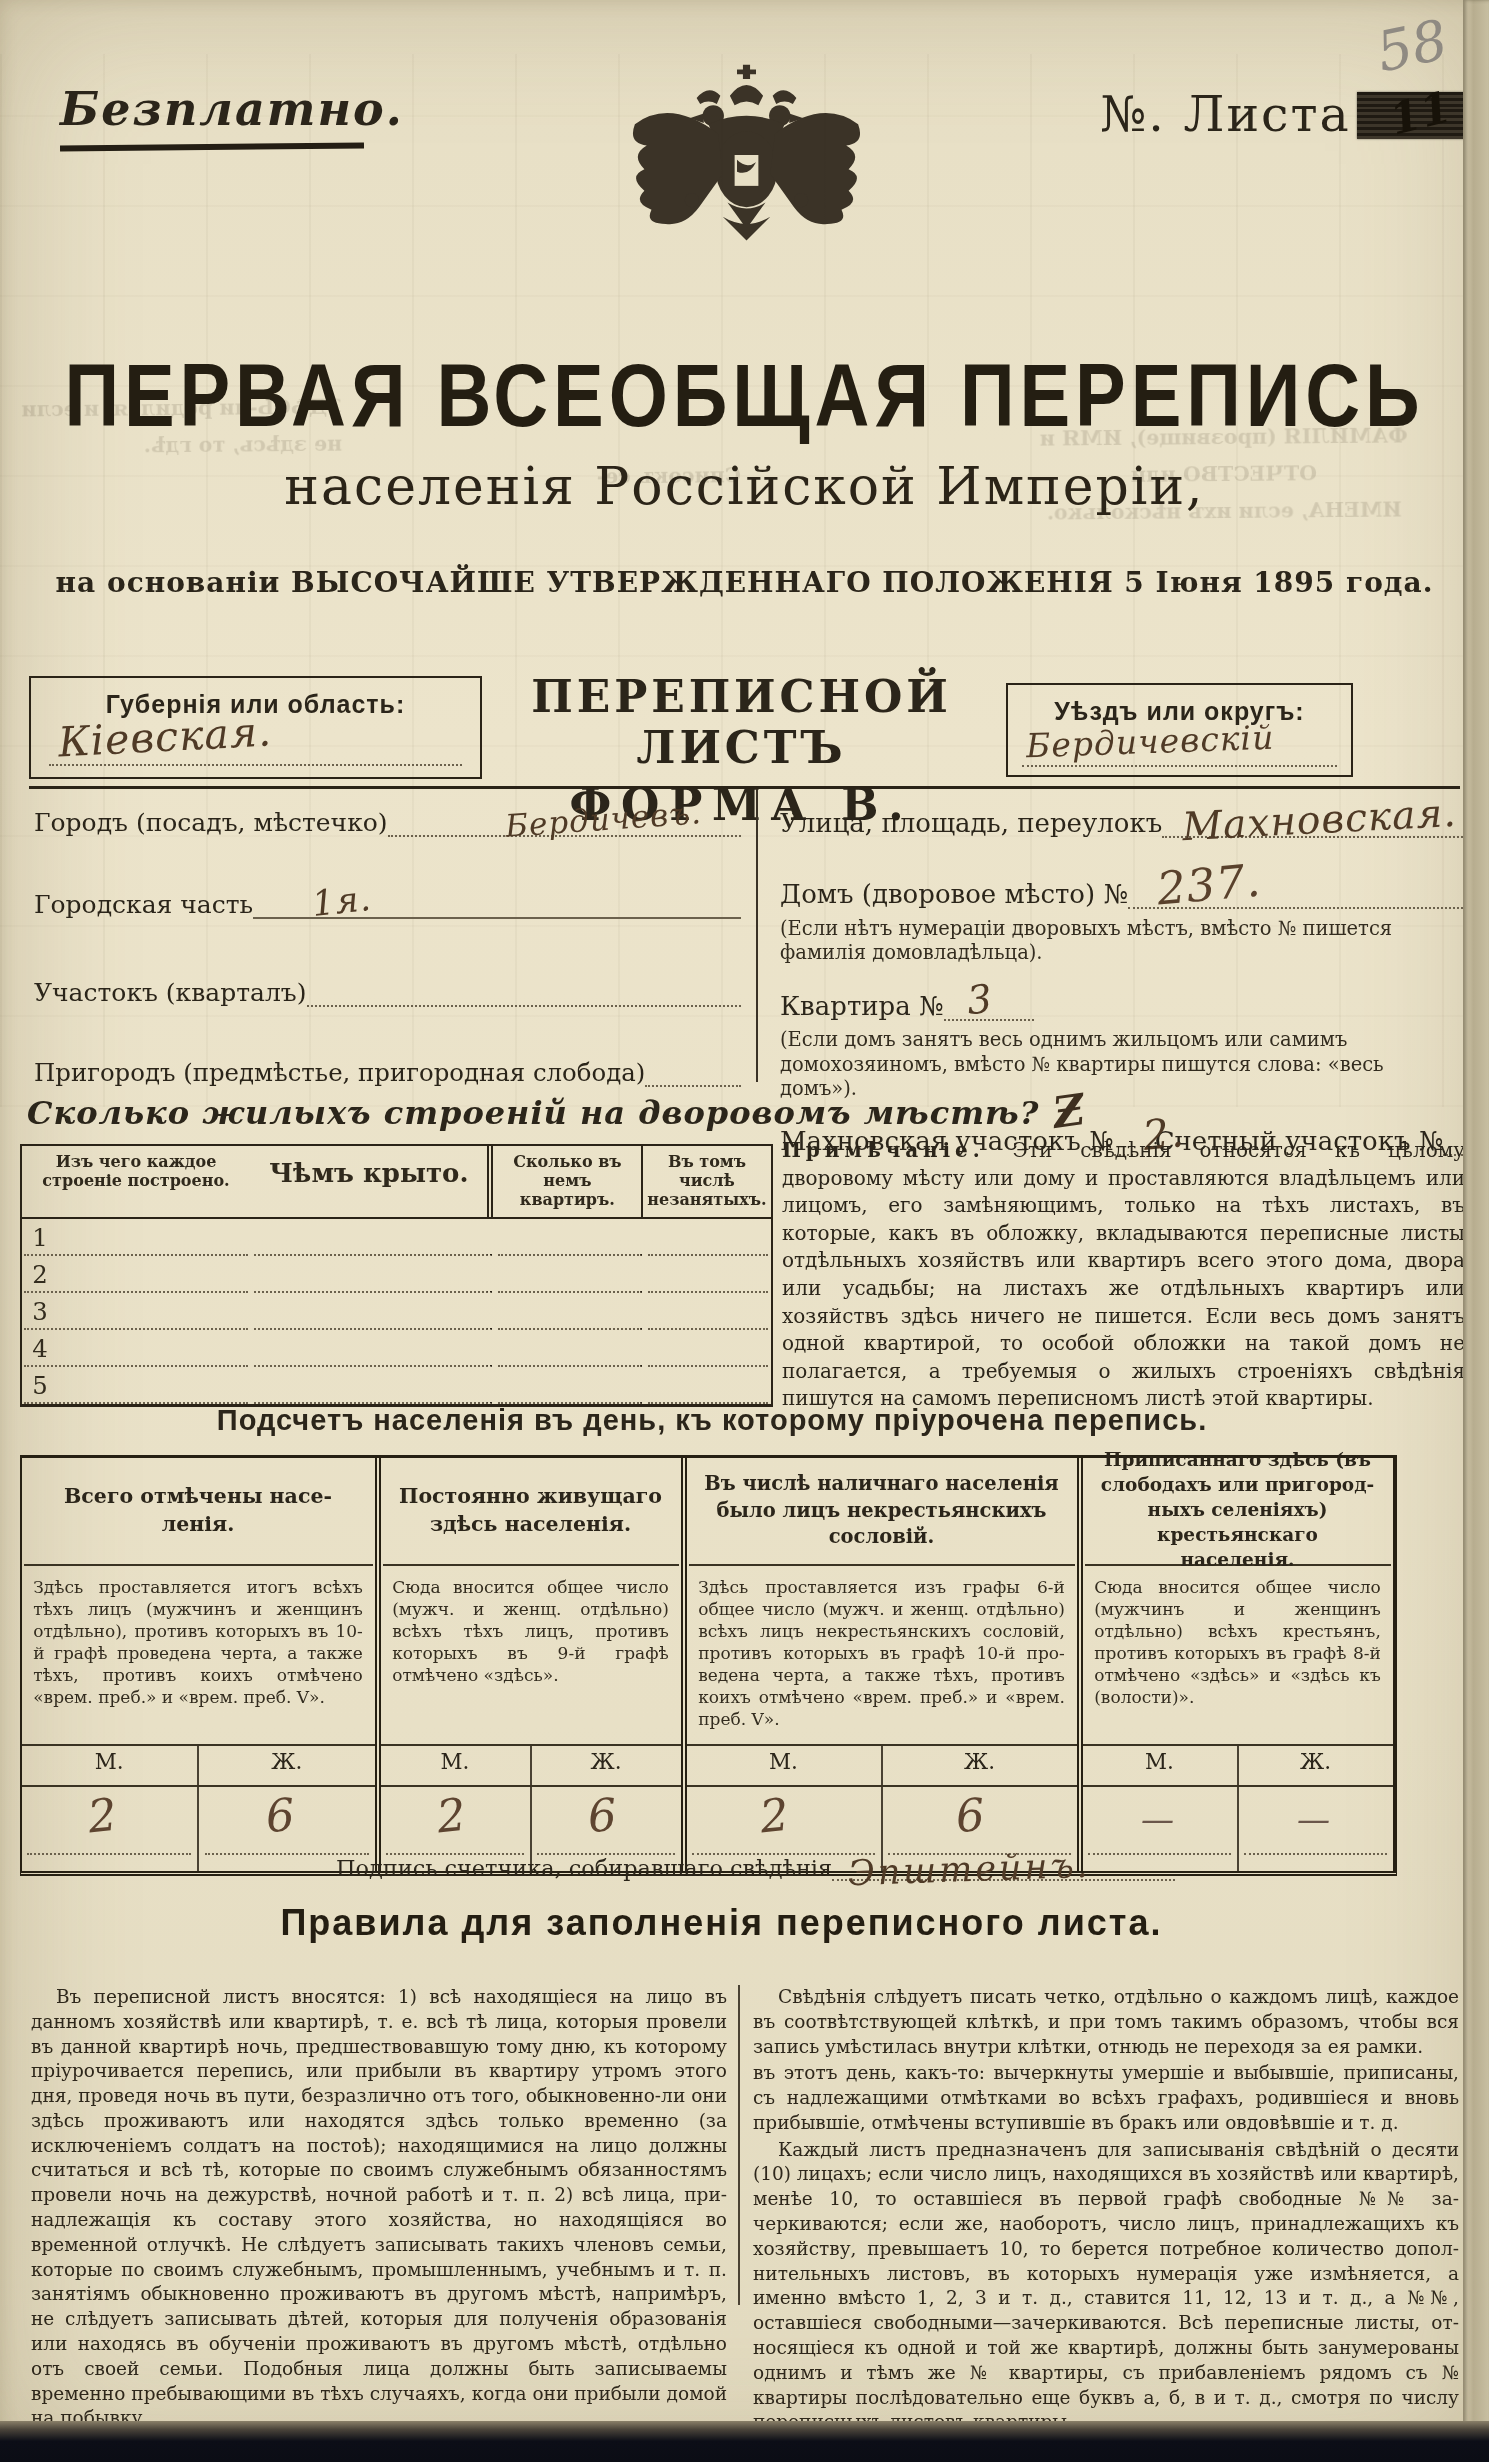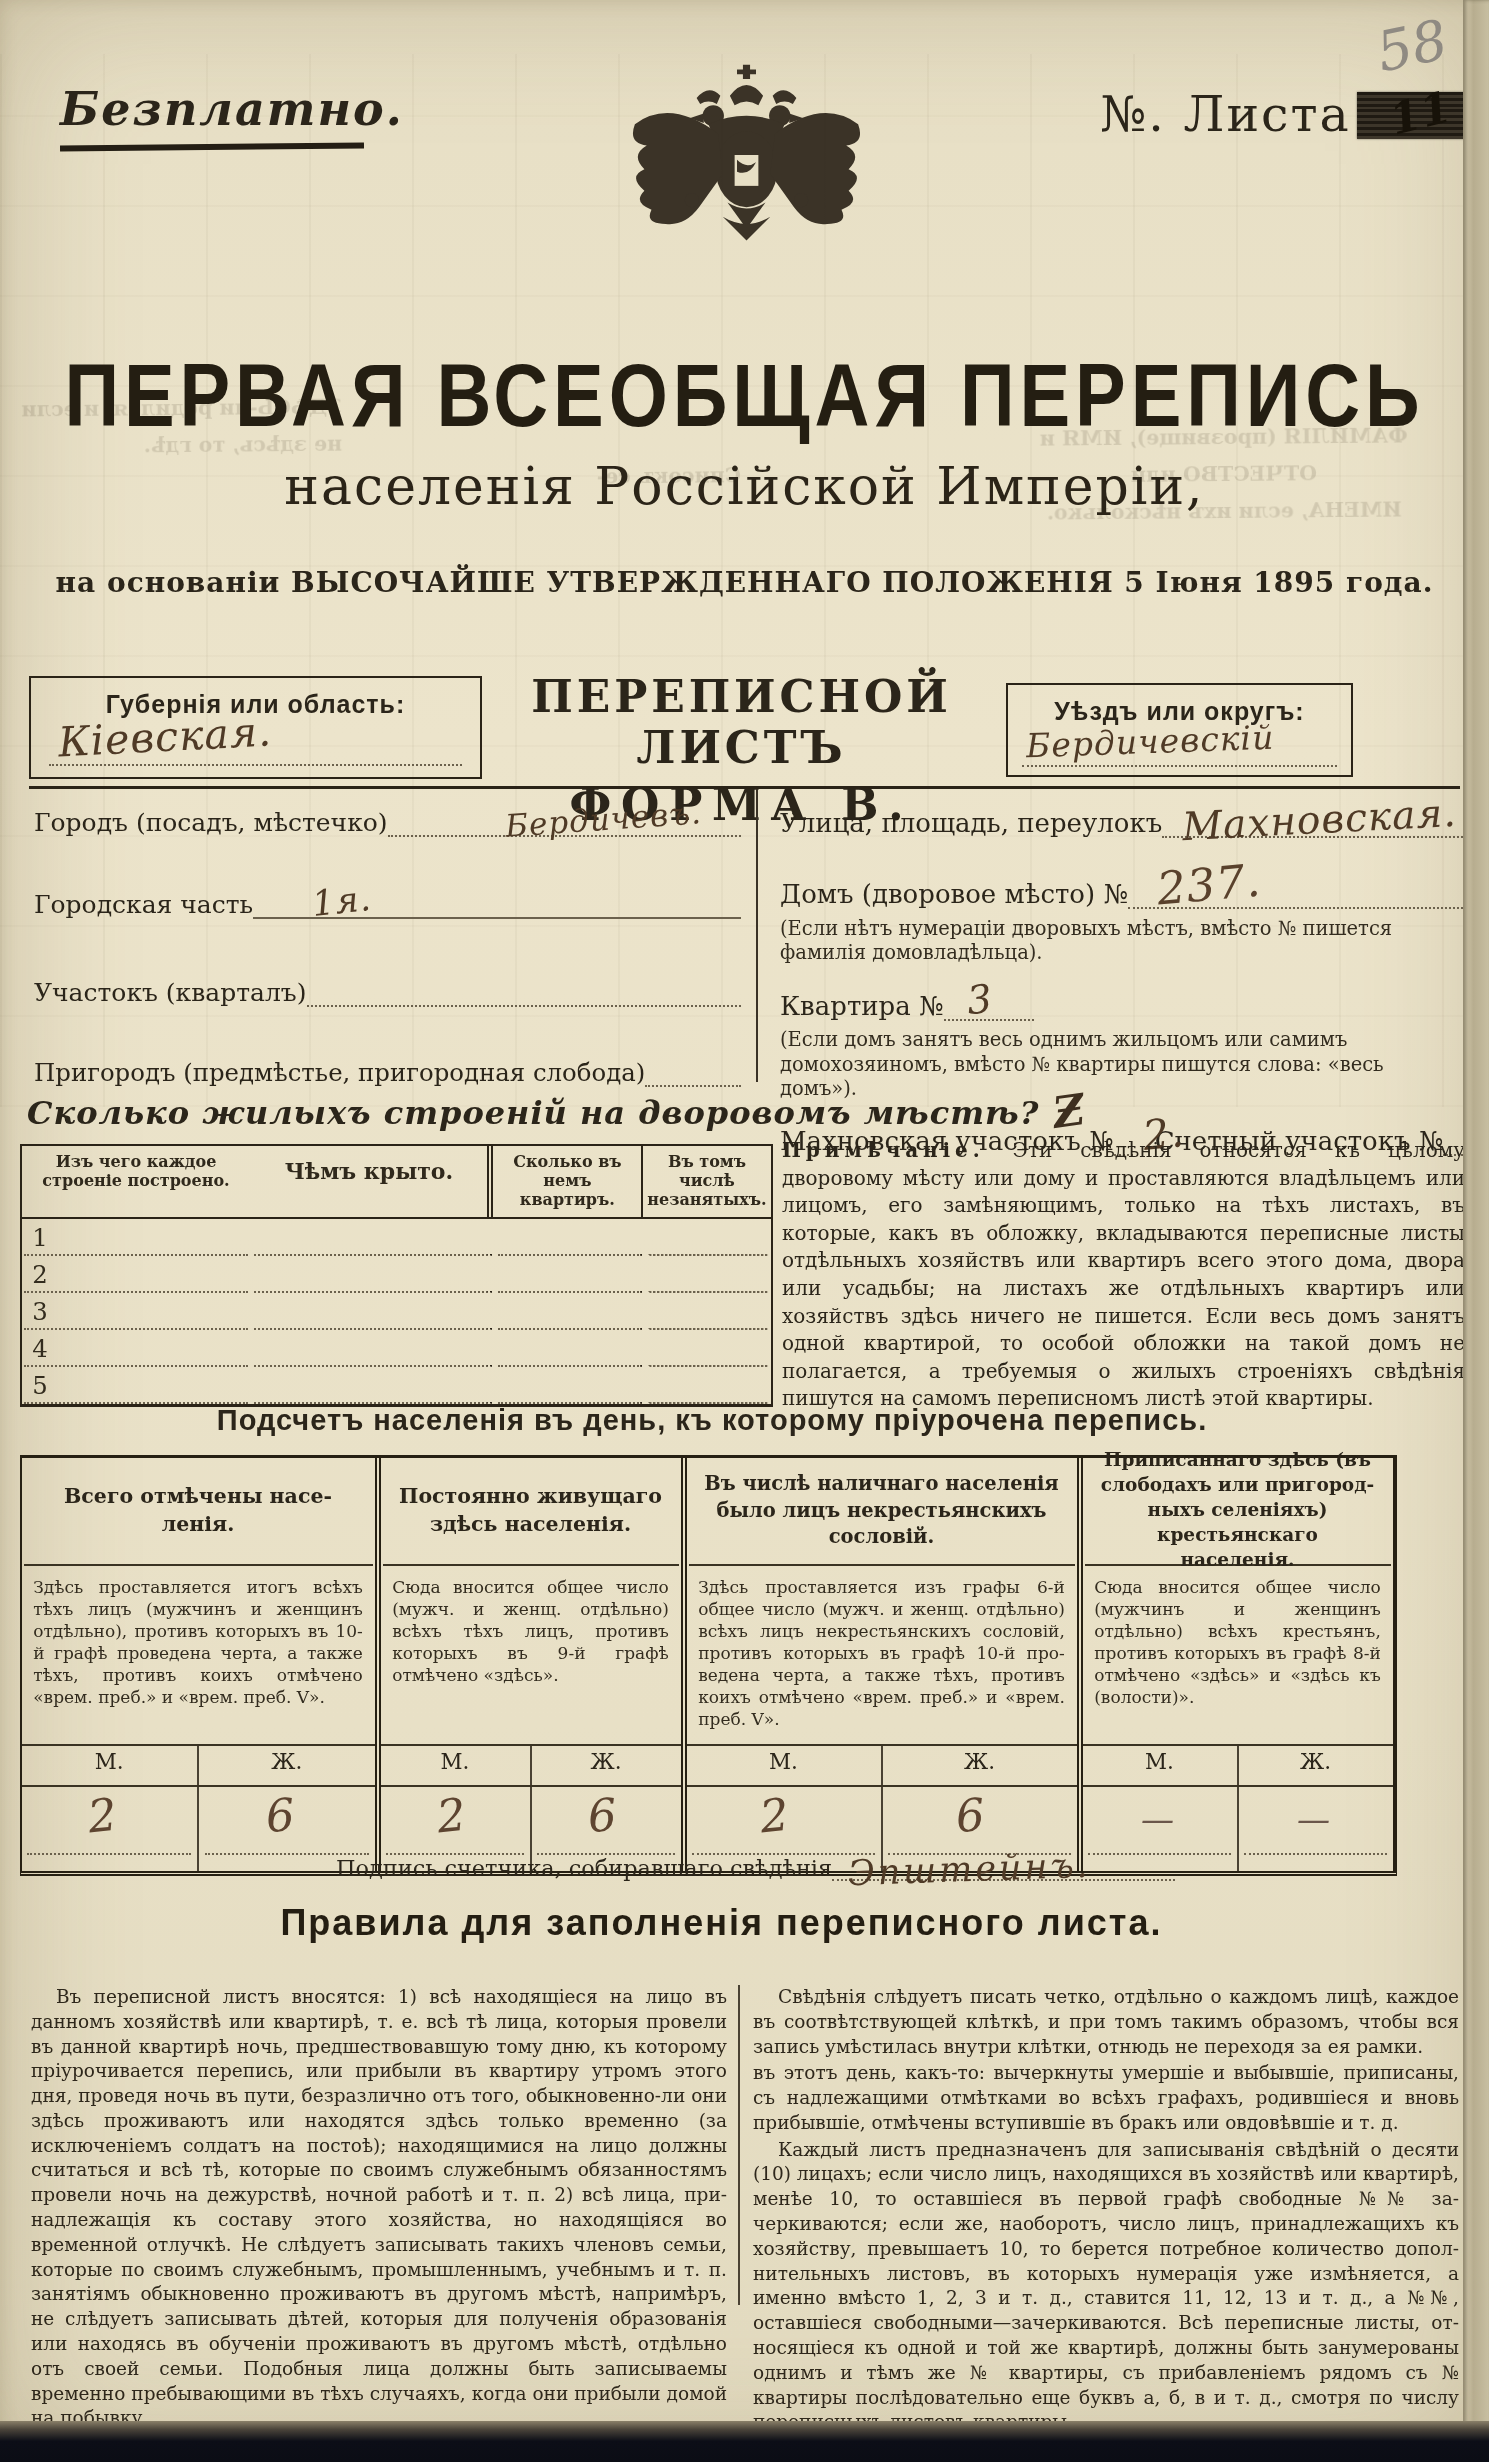--- a/index.html
+++ b/index.html
@@ -26,21 +26,21 @@
     color:#5a4f3a;font-size:20.5px;line-height:1.8;font-weight:bold;pointer-events:none;}
   
   .hbox{border:2.9px solid #2a2317;position:absolute;}
   .hbox .cap{text-align:center;font-size:25px;letter-spacing:1px;margin-top:11.7px;}
   
   .btable{position:absolute;left:19.5px;top:1144px;width:749px;border:2.9px solid #2a2317;border-bottom-width:3.9px;background:transparent;}
   .btable .hd{display:flex;border-bottom:2px solid #2a2317;}
   .btable .hd div{font-size:16px;line-height:1.2;text-align:center;padding:5.9px 3.9px 7.8px;font-weight:bold;color:#30291c;}
   .btable .rw{display:flex;height:37px;align-items:flex-end;}
   .btable .rw .cell{border-bottom:2px dotted #6b614d;margin:0 2.9px;}
-  .c1{width:224px;} .c2{width:232px;border-right:6.8px double #2a2317;} .c3{width:142px;border-right:2px solid #2a2317;} .c4{flex:1;border-radius:30px;}
+  .c1{width:224px;} .c2{width:232px;border-right:6.8px double #2a2317;} .c3{width:142px;border-right:2px solid #2a2317;} .c4{flex:1;}
   .rw .num{font-size:24.4px;padding:0 0 2px 7.8px;color:#332c1e;}
   
   .ctable{position:absolute;left:19.5px;top:1455px;width:1373px;display:flex;border:2.9px solid #262013;border-bottom:5.9px double #262013;border-top:3.9px solid #262013;}
   .cgroup{border-right:6.8px double #262013;display:flex;flex-direction:column;}
   .cgroup:last-child{border-right:2.9px solid #262013;}
   .g-title{height:94px;display:flex;align-items:center;justify-content:center;text-align:center;
     font-size:20.5px;line-height:1.35;font-weight:bold;padding:5.9px 13.7px;border-bottom:2px solid #3a3323;margin:0 2px;}
   .g-desc{height:168px;font-size:17px;line-height:1.3;padding:9.8px 11.7px 0;text-align:justify;color:#332c1f;}
   .g-mzh{height:39px;display:flex;border-top:2px solid #3a3323;border-bottom:2px solid #3a3323;}
   .g-mzh div{flex:1;text-align:center;font-size:21.5px;padding-top:3.9px;border-right:2px solid #4a4233;}
@@ -209,21 +209,21 @@
   <div class="abs f-row" style="left:27px;top:1094px;width:751px;font-size:32px;">
     <span class="b" style="font-style:italic;letter-spacing:1px;white-space:nowrap;">Сколько жилыхъ строеній на дворовомъ мѣстѣ?</span>
     <span class="fill">
       <span class="hw" style="position:absolute;left:13.7px;bottom:-5.9px;font-size:43px;color:#3e2f1f;transform:rotate(-8deg);font-weight:bold;">Ƶ</span>
     </span>
   </div>
 
   <div class="btable">
     <div class="hd">
       <div class="c1">Изъ чего каждое строеніе построено.</div>
-      <div class="c2" style="font-size:22px;padding-top:11.7px;">Чѣмъ крыто.</div>
+      <div class="c2" style="font-size:26px;padding-top:11.7px;">Чѣмъ крыто.</div>
       <div class="c3">Сколько въ немъ квартиръ.</div>
       <div class="c4">Въ томъ числѣ незанятыхъ.</div>
     </div>
     <div class="rw">
       <div class="c1 cell f-row">
           <span class="num">1</span>
         </div>
       <div class="c2 cell"></div>
         <div class="c3 cell"></div>
         <div class="c4 cell"></div>

